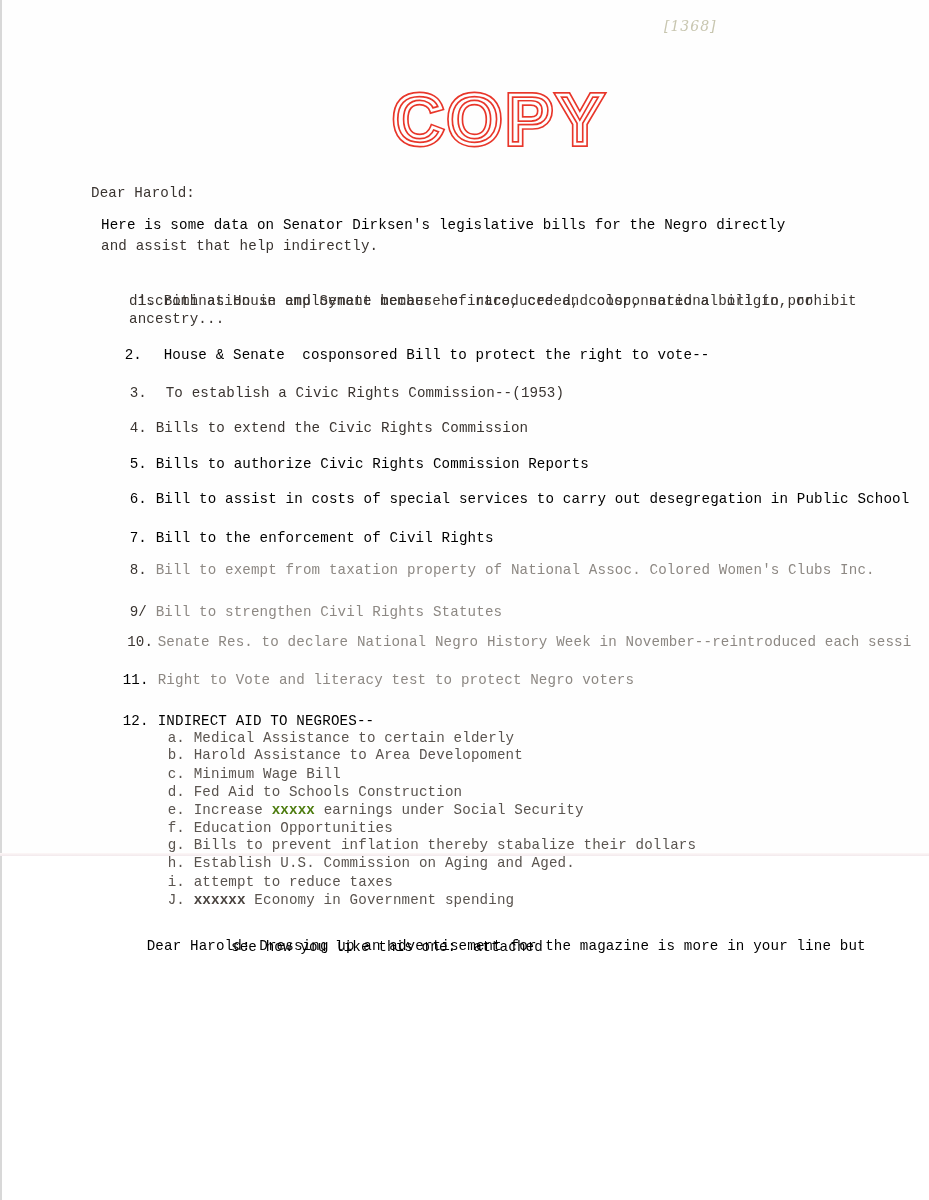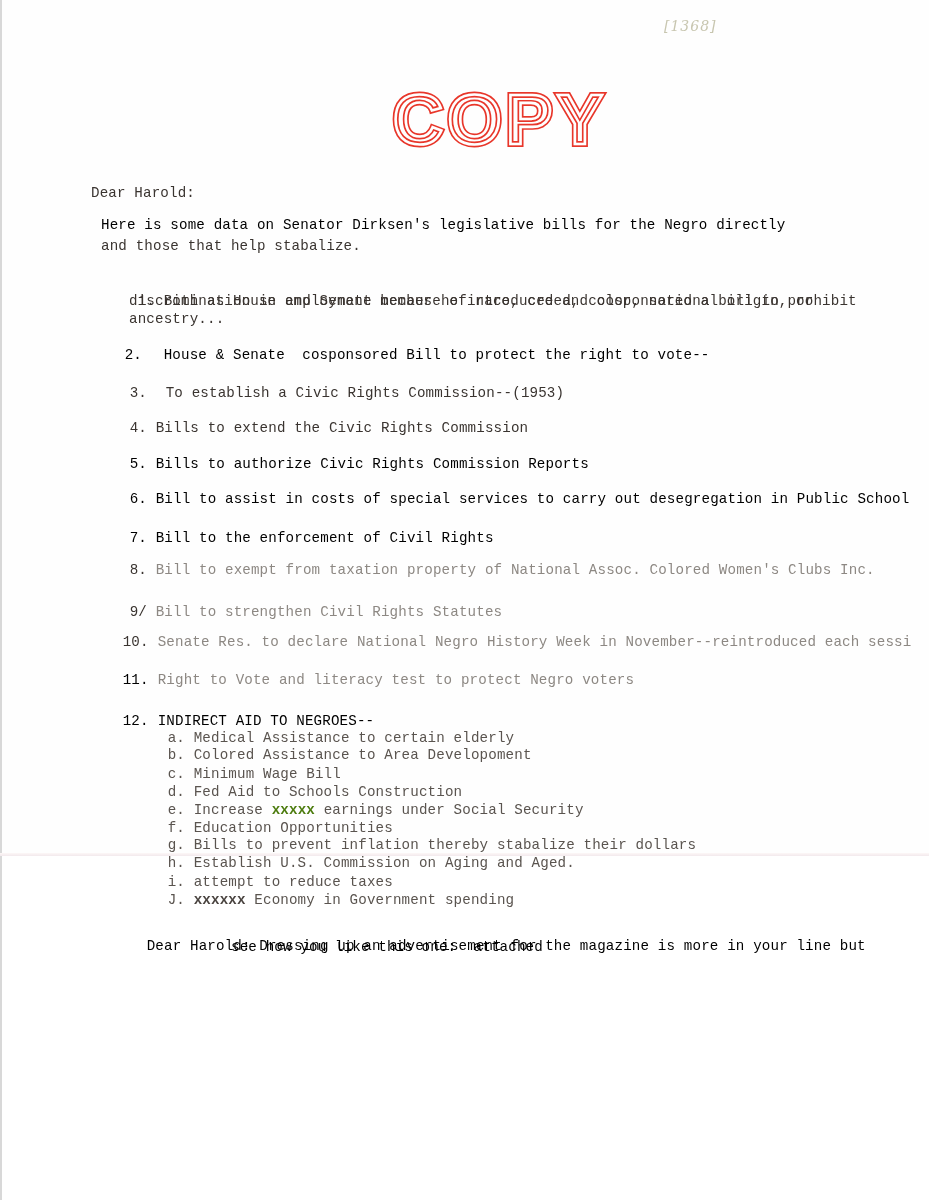--- a/index.html
+++ b/index.html
@@ -73,21 +73,21 @@
 
   <div class="archive-note">[1368]</div>
 
   <svg class="stamp" viewBox="0 0 240 70">
     <text x="120" y="58" text-anchor="middle" font-size="70" fill="none" stroke="#e8362a" stroke-width="6" letter-spacing="4">COPY</text>
     <text x="120" y="58" text-anchor="middle" font-size="70" fill="none" stroke="#ffffff" stroke-width="2.6" letter-spacing="4">COPY</text>
   </svg>
 
   <div class="line dark salutation">Dear Harold:</div>
   <div class="line mid intro1">Here is some data on Senator Dirksen's legislative bills for the Negro directly</div>
-  <div class="line dark intro2">and those that help stabalize.</div>
+  <div class="line dark intro2">and assist that help indirectly.</div>
 
   <div class="line dark" style="left:103px; top:274px;">
     <span class="num" style="width:26px;">1.</span><span>Both as House and Senate member he introduced and cosponsored a bill to prohibit</span>
   </div>
   <div class="line dark" style="left:129px; top:292px;">discrimination in employment because of race, creed, color, national origin, or</div>
   <div class="line dark" style="left:129px; top:310px;">ancestry...</div>
 
   <div class="line mid" style="left:90px; top:328px;">
     <span class="num" style="width:39px;">2.</span><span>House &amp; Senate  cosponsored Bill to protect the right to vote--</span>
   </div>
@@ -114,36 +114,36 @@
 
   <div class="line light" style="left:95px; top:543px;">
     <span class="num dark" style="width:26px;">8.</span><span>Bill to exempt from taxation property of National Assoc. Colored Women's Clubs Inc.</span>
   </div>
 
   <div class="line light" style="left:95px; top:585px;">
     <span class="num dark" style="width:26px;">9/</span><span>Bill to strengthen Civil Rights Statutes</span>
   </div>
 
   <div class="line light" style="left:88px; top:615px;">
-    <span class="num dark" style="width:35px;">10.</span><span>Senate Res. to declare National Negro History Week in November--reintroduced each sessi</span>
+    <span class="num dark" style="width:35px;text-align:center;">10.</span><span>Senate Res. to declare National Negro History Week in November--reintroduced each sessi</span>
   </div>
 
   <div class="line light" style="left:88px; top:653px;font-family:Liberation Mono, monospace;">
     <span class="num mid" style="width:35px;">11.</span><span>Right to Vote and literacy test to protect Negro voters</span>
   </div>
 
   <div class="line mid" style="left:88px; top:694px;">
     <span class="num" style="width:35px;">12.</span><span>INDIRECT AID TO NEGROES--</span>
   </div>
 
   <div class="line sub" style="left:133px; top:711px;">
     <span>a.</span> <span>Medical Assistance to certain elderly</span>
   </div>
   <div class="line sub" style="left:133px; top:728px;">
-    <span>b.</span> <span>Colored Assistance to Area Developoment</span>
+    <span>b.</span> <span>Harold Assistance to Area Developoment</span>
   </div>
   <div class="line sub" style="left:133px; top:747px;">
     <span>c.</span> <span>Minimum Wage Bill</span>
   </div>
   <div class="line sub" style="left:133px; top:765px;">
     <span>d.</span> <span>Fed Aid to Schools Construction</span>
   </div>
   <div class="line sub" style="left:133px; top:783px;">
     <span>e.</span> <span>Increase </span><span style="color:#4d7c0f; font-weight:700;">xxxxx</span><span> earnings under Social Security</span>
   </div>

